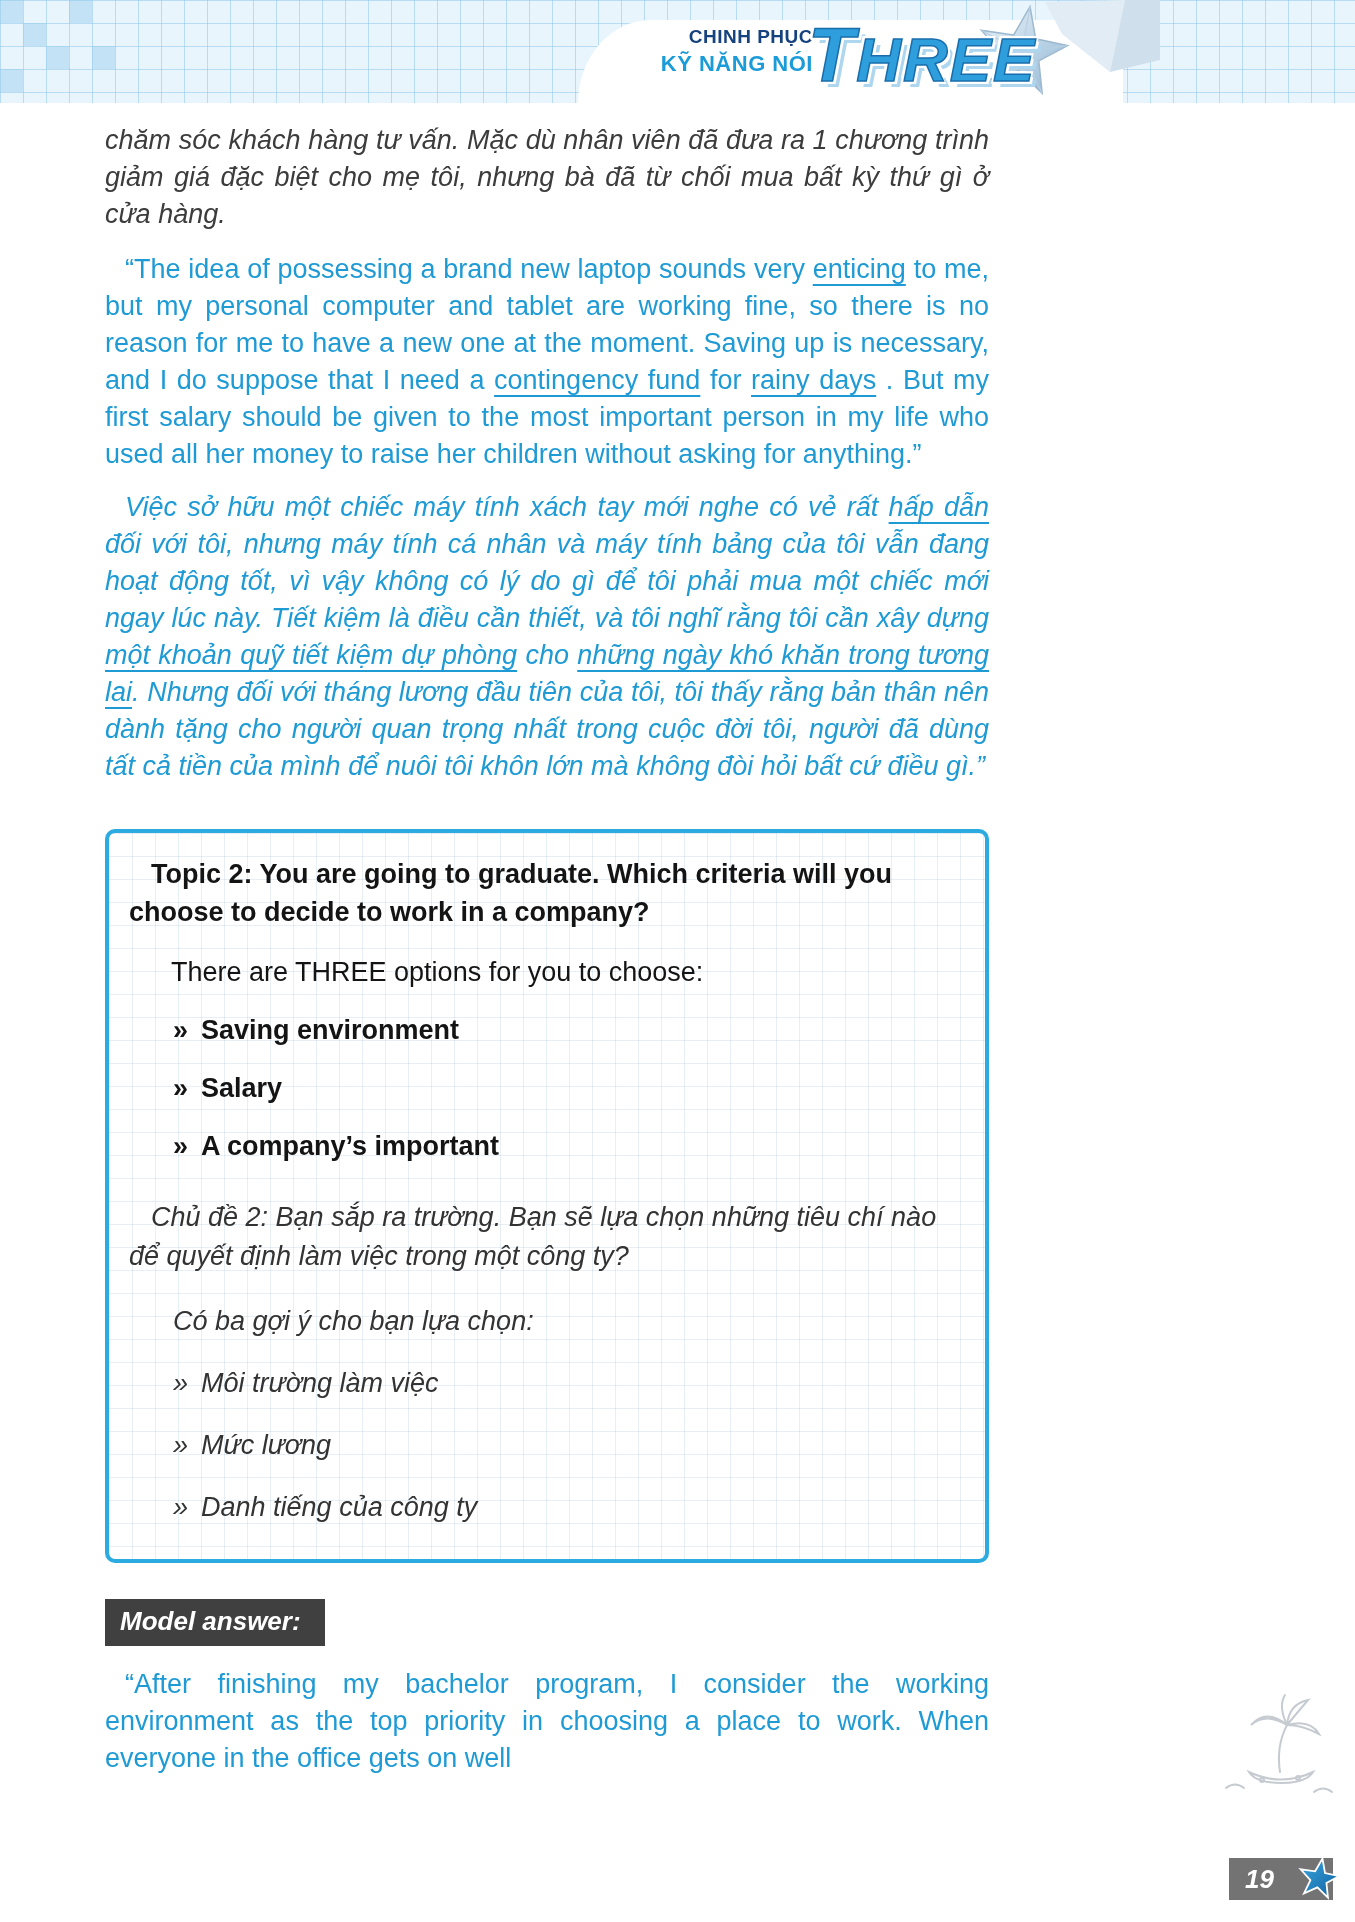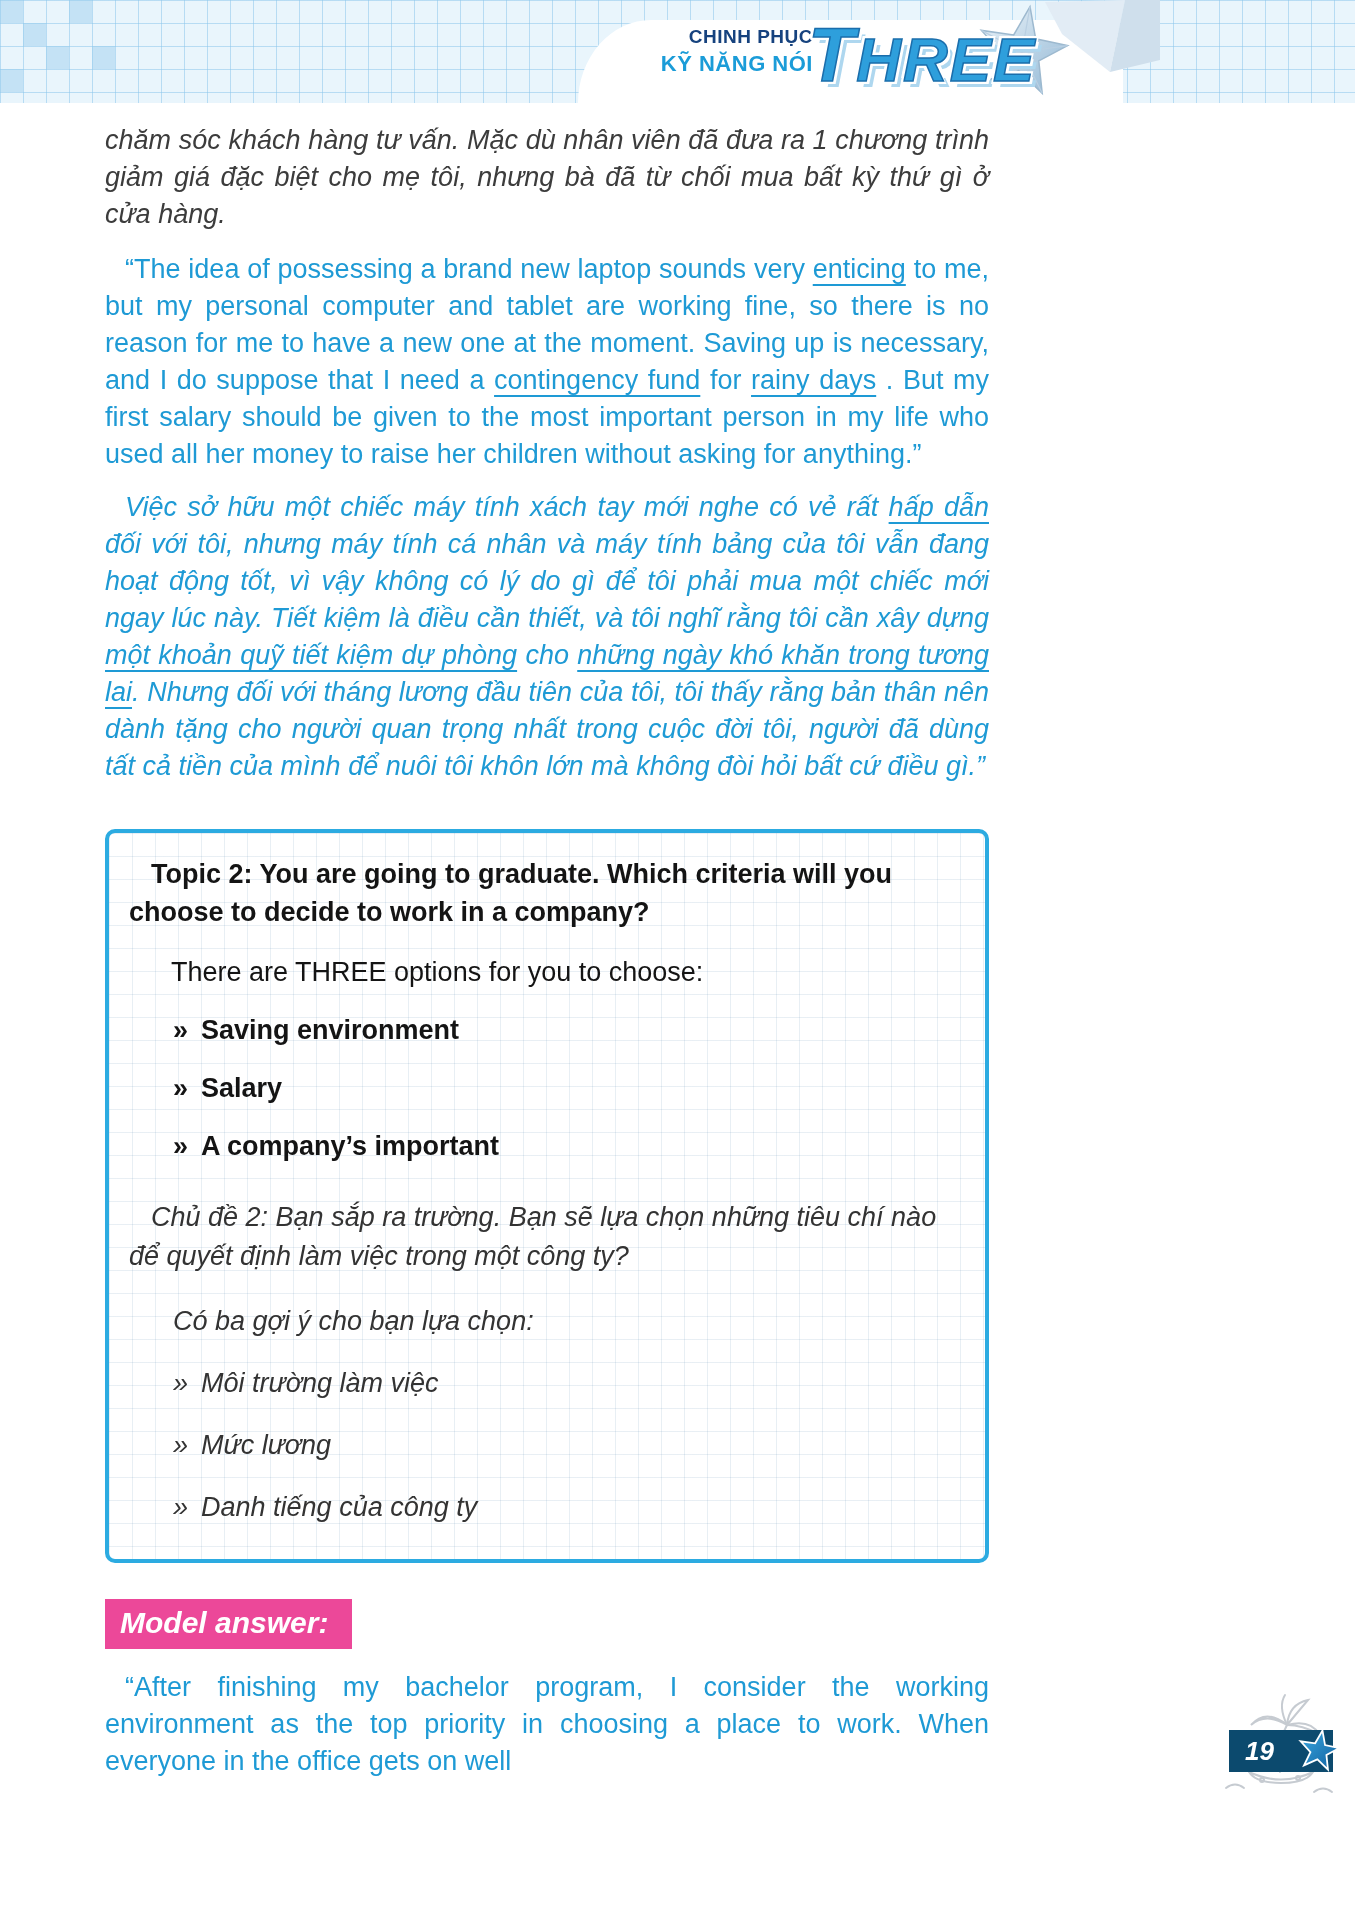--- a/index.html
+++ b/index.html
@@ -62,31 +62,31 @@
   .option-row  { font-size:27px; display:flex; }
   .option-row.en { font-weight:700; color:#141414; margin:27px 0 0 44px; }
   .option-row.vi-row { font-style:italic; color:#333333; margin:31px 0 0 44px; }
   .bullet { margin-right:13px; }
   .topic-title-vi { font-style:italic; color:#333333; font-size:27px; line-height:39px; text-indent:22px; margin-top:36px; text-align:left; }
   .topic-sub-vi   { font-style:italic; color:#333333; font-size:27px; margin:30px 0 0 44px; }
 
   
   .model-label {
     margin-top:36px; display:inline-block;
-    background:#ec4899; color:#ffffff;
-    font-style:italic; font-weight:700; font-size:30px;
+    background:#404040; color:#ffffff;
+    font-style:italic; font-weight:700; font-size:26px;
     padding:7px 24px 9px 15px;
   }
   .model-para { margin-top:20px; }
 
   
   .palm-sketch { position:absolute; right:6px; top:1672px; }
   .page-badge {
-    position:absolute; right:22px; top:1730px; width:104px; height:42px;
-    background:#0c4a6e;
+    position:absolute; right:22px; top:1858px; width:104px; height:42px;
+    background:#737373;
   }
   .page-num {
     color:#ffffff; font-style:italic; font-weight:700; font-size:26px;
     line-height:42px; padding-left:16px; display:block;
   }
   .badge-star { position:absolute; right:-16px; top:-8px; }
 </style>
 </head>
 <body>
 

